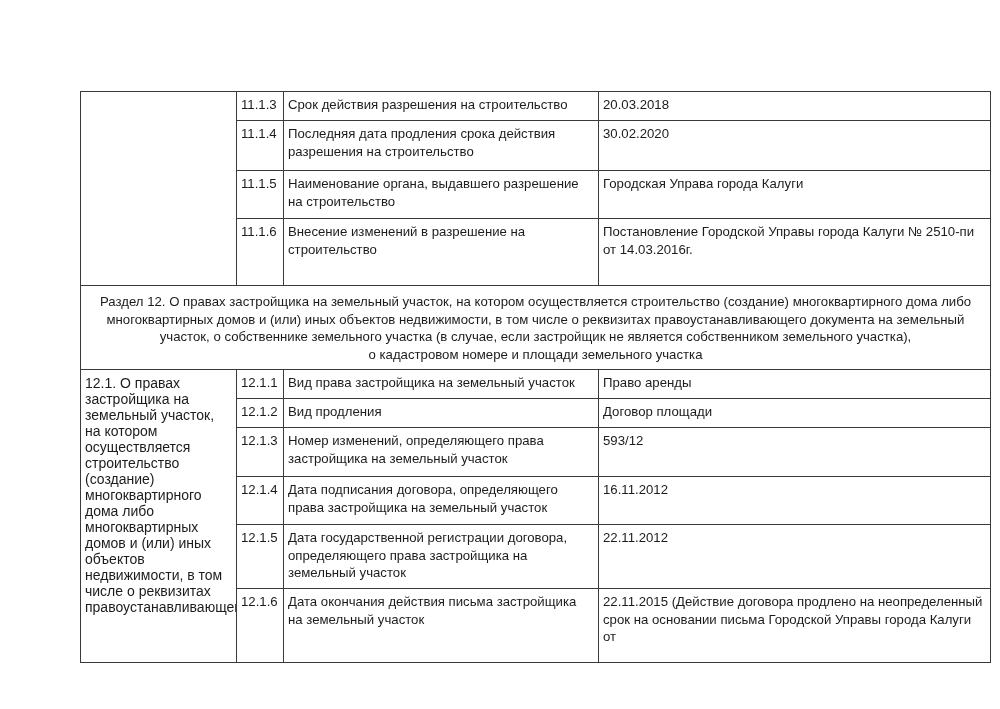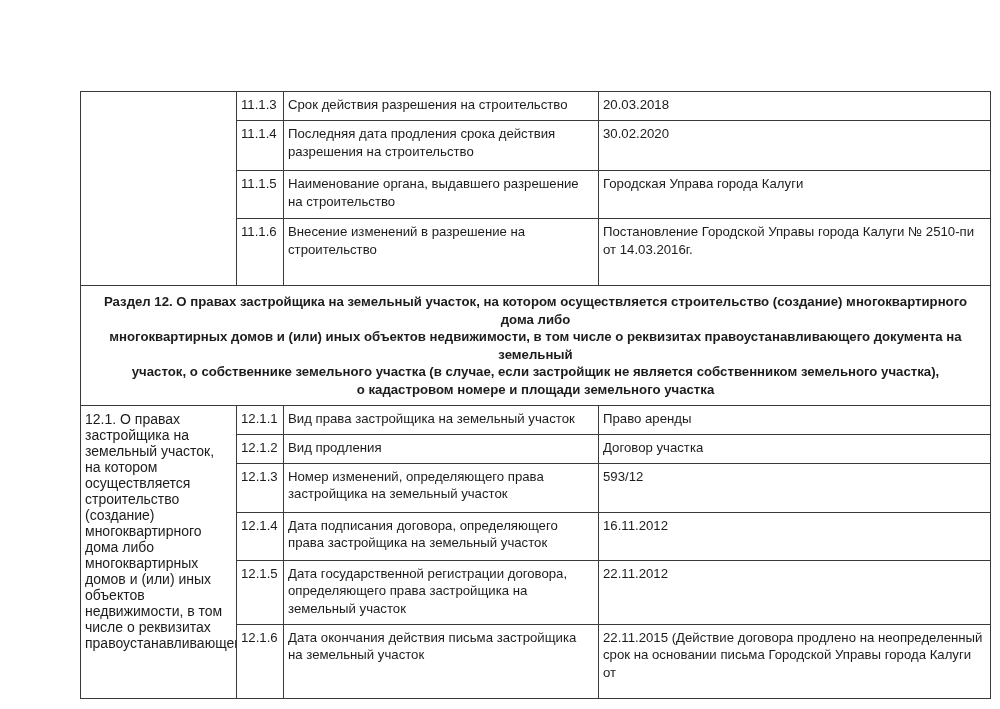--- a/index.html
+++ b/index.html
@@ -31,21 +31,20 @@
     .tbl td.num { padding-left: 4px; padding-right: 2px; white-space: nowrap; }
     .tbl td.group {
       font-size: 14px;
       line-height: 16px;
       padding-top: 5px;
     }
     .tbl td.section {
       text-align: center;
       padding: 7px 10px 6px 10px;
       line-height: 17.6px;
-      font-weight: bold;
     }
     .multi { white-space: pre-line; }
     col.c1 { width: 156px; }
     col.c2 { width: 47px; }
     col.c3 { width: 315px; }
     col.c4 { width: 392px; }
   </style>
 </head>
 <body>
 
@@ -92,21 +91,21 @@
 
       <tr style="height:29px">
         <td rowspan="6" class="group">12.1. О правах застройщика на земельный участок, на котором осуществляется строительство (создание) многоквартирного дома либо многоквартирных домов и (или) иных объектов недвижимости, в том числе о реквизитах правоустанавливающег</td>
         <td class="num">12.1.1</td>
         <td>Вид права застройщика на земельный участок</td>
         <td>Право аренды</td>
       </tr>
       <tr style="height:29px">
         <td class="num">12.1.2</td>
         <td>Вид продления</td>
-        <td>Договор участка</td>
+        <td>Договор площади</td>
       </tr>
       <tr style="height:49px">
         <td class="num">12.1.3</td>
         <td>Номер изменений, определяющего права застройщика на земельный участок</td>
         <td>593/12</td>
       </tr>
       <tr style="height:48px">
         <td class="num">12.1.4</td>
         <td>Дата подписания договора, определяющего права застройщика на земельный участок</td>
         <td>16.11.2012</td>

